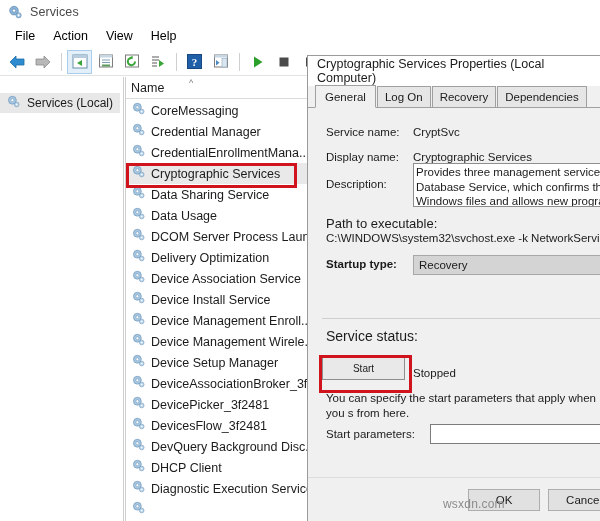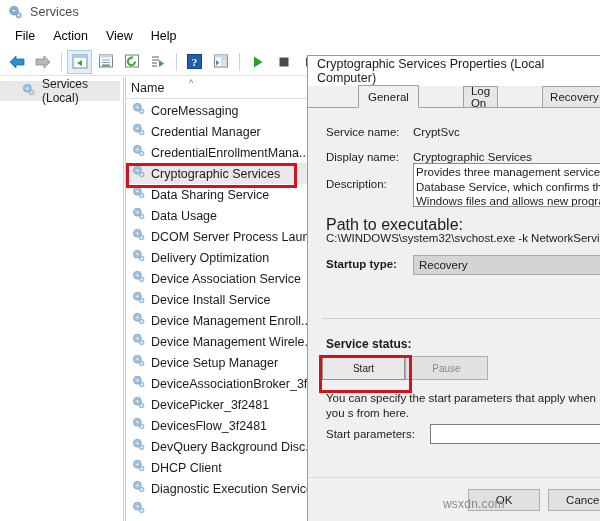--- a/index.html
+++ b/index.html
@@ -59,23 +59,23 @@
   .tsep { width: 1px; height: 18px; background: #d0d0d0; margin: 0 5px; }
 
   
   .leftpane {
     position: absolute; left: 0; top: 77px; width: 124px; height: 444px;
     background: #ffffff;
     border-right: 1px solid #cfcfcf;
   }
   .tree-item {
     display: flex; align-items: center;
-    height: 20px; margin-top: 4px;
+    height: 20px; margin-top: 16px;
     background: #e8e8e8;
-    padding-left: 21px;
+    padding-left: 6px;
     width: 120px;
   }
   .tree-item .ti-label { font-size: 12px; color: #1b1b1b; margin-left: 6px; }
 
   .rightpane {
     position: absolute; left: 125px; top: 77px; width: 475px; height: 444px;
     background: #ffffff;
     border-left: 1px solid #cfcfcf;
   }
   .colheader {
@@ -161,21 +161,20 @@
   }
   .tab {
     height: 21px;
     padding: 0 7px;
     display: flex; align-items: center;
     font-size: 11.5px; color: #1b1b1b;
     background: #e6e6e6;
     border: 1px solid #a0a0a0;
     border-bottom: none;
     margin-right: 1px;
-    margin-left: 43px;
   }
   .tab.active {
     background: #f0f0f0;
     height: 23px;
     margin-bottom: -1px;
     position: relative; z-index: 2;
     border-bottom: 1px solid #f0f0f0;
     padding: 0 9px;
   }
   .dlg-body {
@@ -194,38 +193,38 @@
     background: #ffffff;
     border: 1px solid #8e8e8e;
     overflow: hidden;
     padding: 1px 2px;
   }
   .desc-box div {
     font-size: 11.5px; color: #1b1b1b; line-height: 14.5px;
     white-space: nowrap;
   }
 
-  .path-label { position: absolute; left: 18px; top: 108px; font-size: 16px; color: #1b1b1b; }
+  .path-label { position: absolute; left: 18px; top: 108px; font-size: 13px; color: #1b1b1b; }
   .path-value { position: absolute; left: 18px; top: 124px; font-size: 11.5px; color: #1b1b1b; white-space: nowrap; }
 
   .combo {
     position: absolute; left: 105px; top: 147px; width: 212px; height: 20px;
     background: #d4d4d4;
     border: 1px solid #a8a8a8;
     display: flex; align-items: center;
     padding-left: 5px;
   }
   .combo span { font-size: 11.5px; color: #1b1b1b; }
 
   .hr-sep {
     position: absolute; left: 14px; top: 210px; width: 295px; height: 1px;
     background: #cfcfcf;
   }
 
-  .status-label { position: absolute; left: 18px; top: 229px; font-size: 12px; color: #1b1b1b; font-weight: bold; }
+  .status-label { position: absolute; left: 18px; top: 220px; font-size: 14px; color: #1b1b1b; }
   .status-value { position: absolute; left: 105px; top: 225px; font-size: 11.5px; color: #1b1b1b; margin-top: 34px; }
 
   .btnrow { position: absolute; left: 14px; top: 248px; display: flex; }
   .ctlbtn {
     width: 83px; height: 24px;
     background: #e1e1e1;
     border: 1px solid #adadad;
     display: flex; align-items: center; justify-content: center;
     font-size: 10px; color: #8a8a8a;
   }
@@ -633,21 +632,20 @@
         <span>Recovery</span>
       </div>
 
       <div class="hr-sep"></div>
 
       <div class="status-label">Service status:</div>
       <div class="status-value">Stopped</div>
 
       <div class="btnrow">
         <div class="ctlbtn enabled">Start</div>
-        <div class="ctlbtn">Pause</div>
       </div>
 
       <div class="hint">You can specify the start parameters that apply when you s from here.</div>
 
       <div class="sp-label">Start parameters:</div>
       <div class="sp-input">
         <span></span>
       </div>
 
       <div class="dlg-footer">

